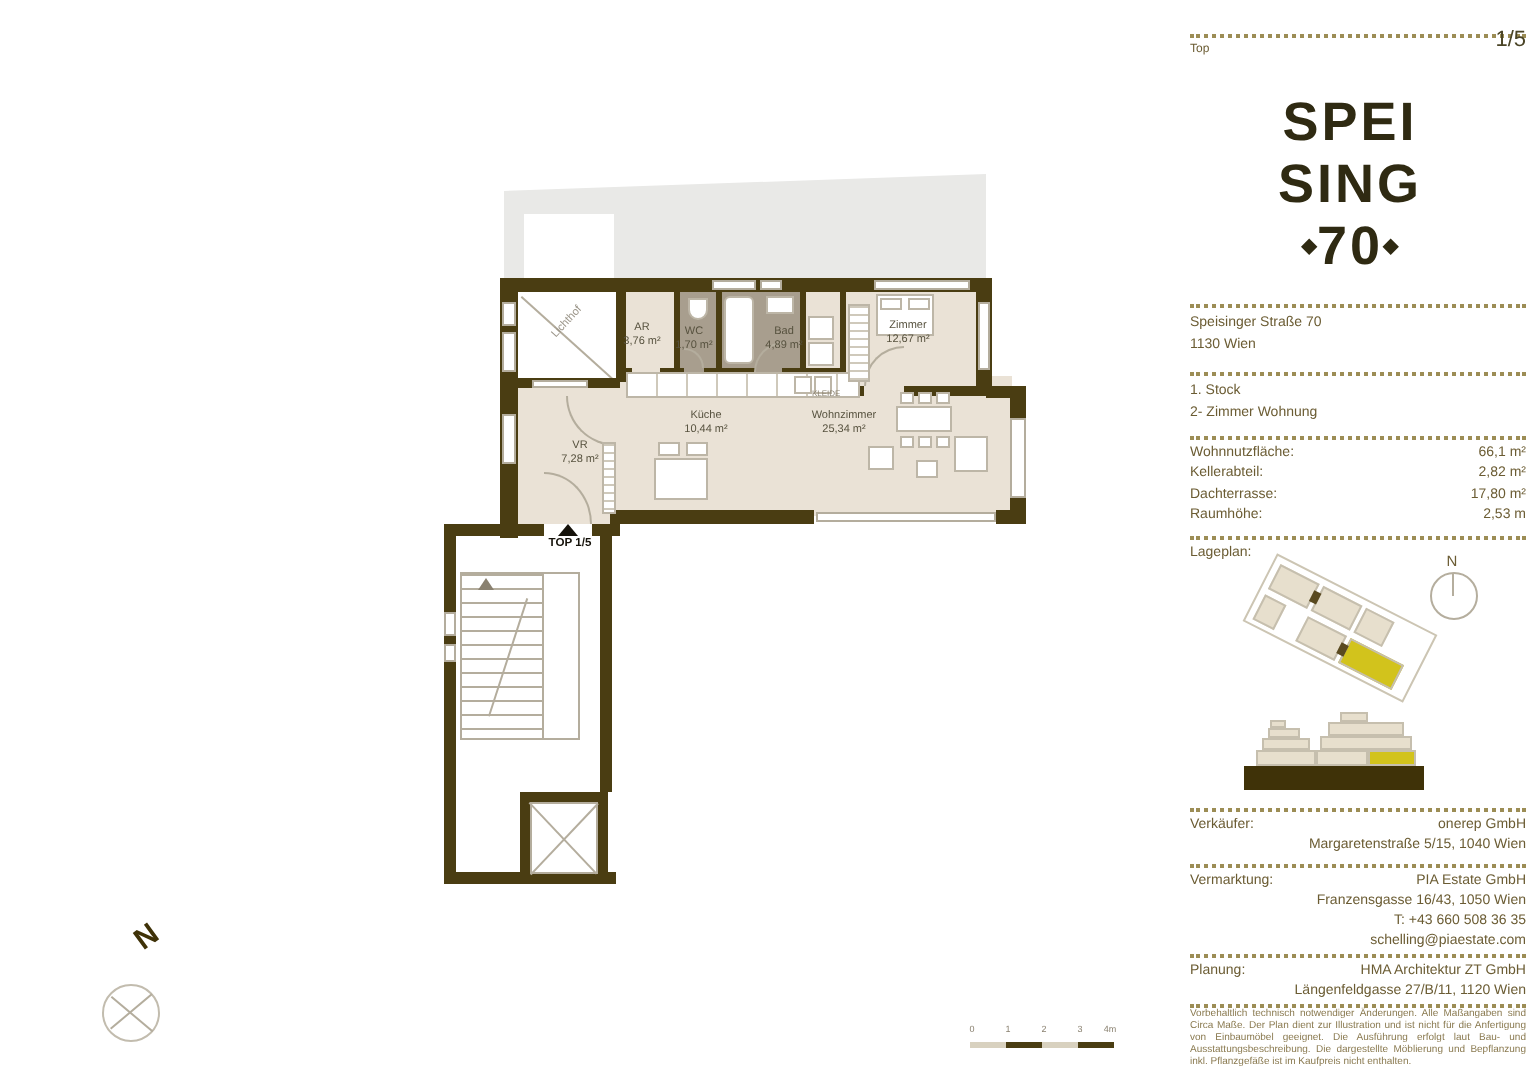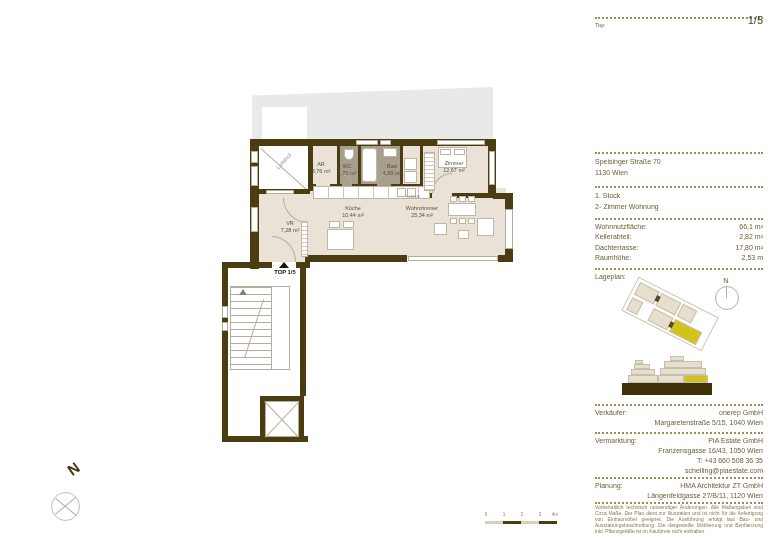--- a/index.html
+++ b/index.html
@@ -189,20 +189,27 @@
         <div class="seg" style="left:54px;width:18px;background:#4a3d12;"></div>
       </div>
     </div>
   </div>
 
   <div id="sidebar">
     <div class="dots" style="top:17px;"></div>
     <div class="s-small" style="top:20px;left:0;font-size:6px;">Top</div>
     <div class="s-small s-right" style="top:15px;font-size:11px;color:#4a4426;">1/5</div>
 
+    <div id="logo">
+      <div>SPEI</div>
+      <div>SING</div>
+      <div>
+        <span class="orn">◆</span><span>70</span><span class="orn">◆</span>
+      </div>
+    </div>
 
     <div class="dots" style="top:152px;"></div>
     <div class="s-small" style="top:156px;left:0;">Speisinger Straße 70</div>
     <div class="s-small" style="top:167px;left:0;">1130 Wien</div>
 
     <div class="dots" style="top:186px;"></div>
     <div class="s-small" style="top:190px;left:0;">1. Stock</div>
     <div class="s-small" style="top:201px;left:0;">2- Zimmer Wohnung</div>
 
     <div class="dots" style="top:218px;"></div>

